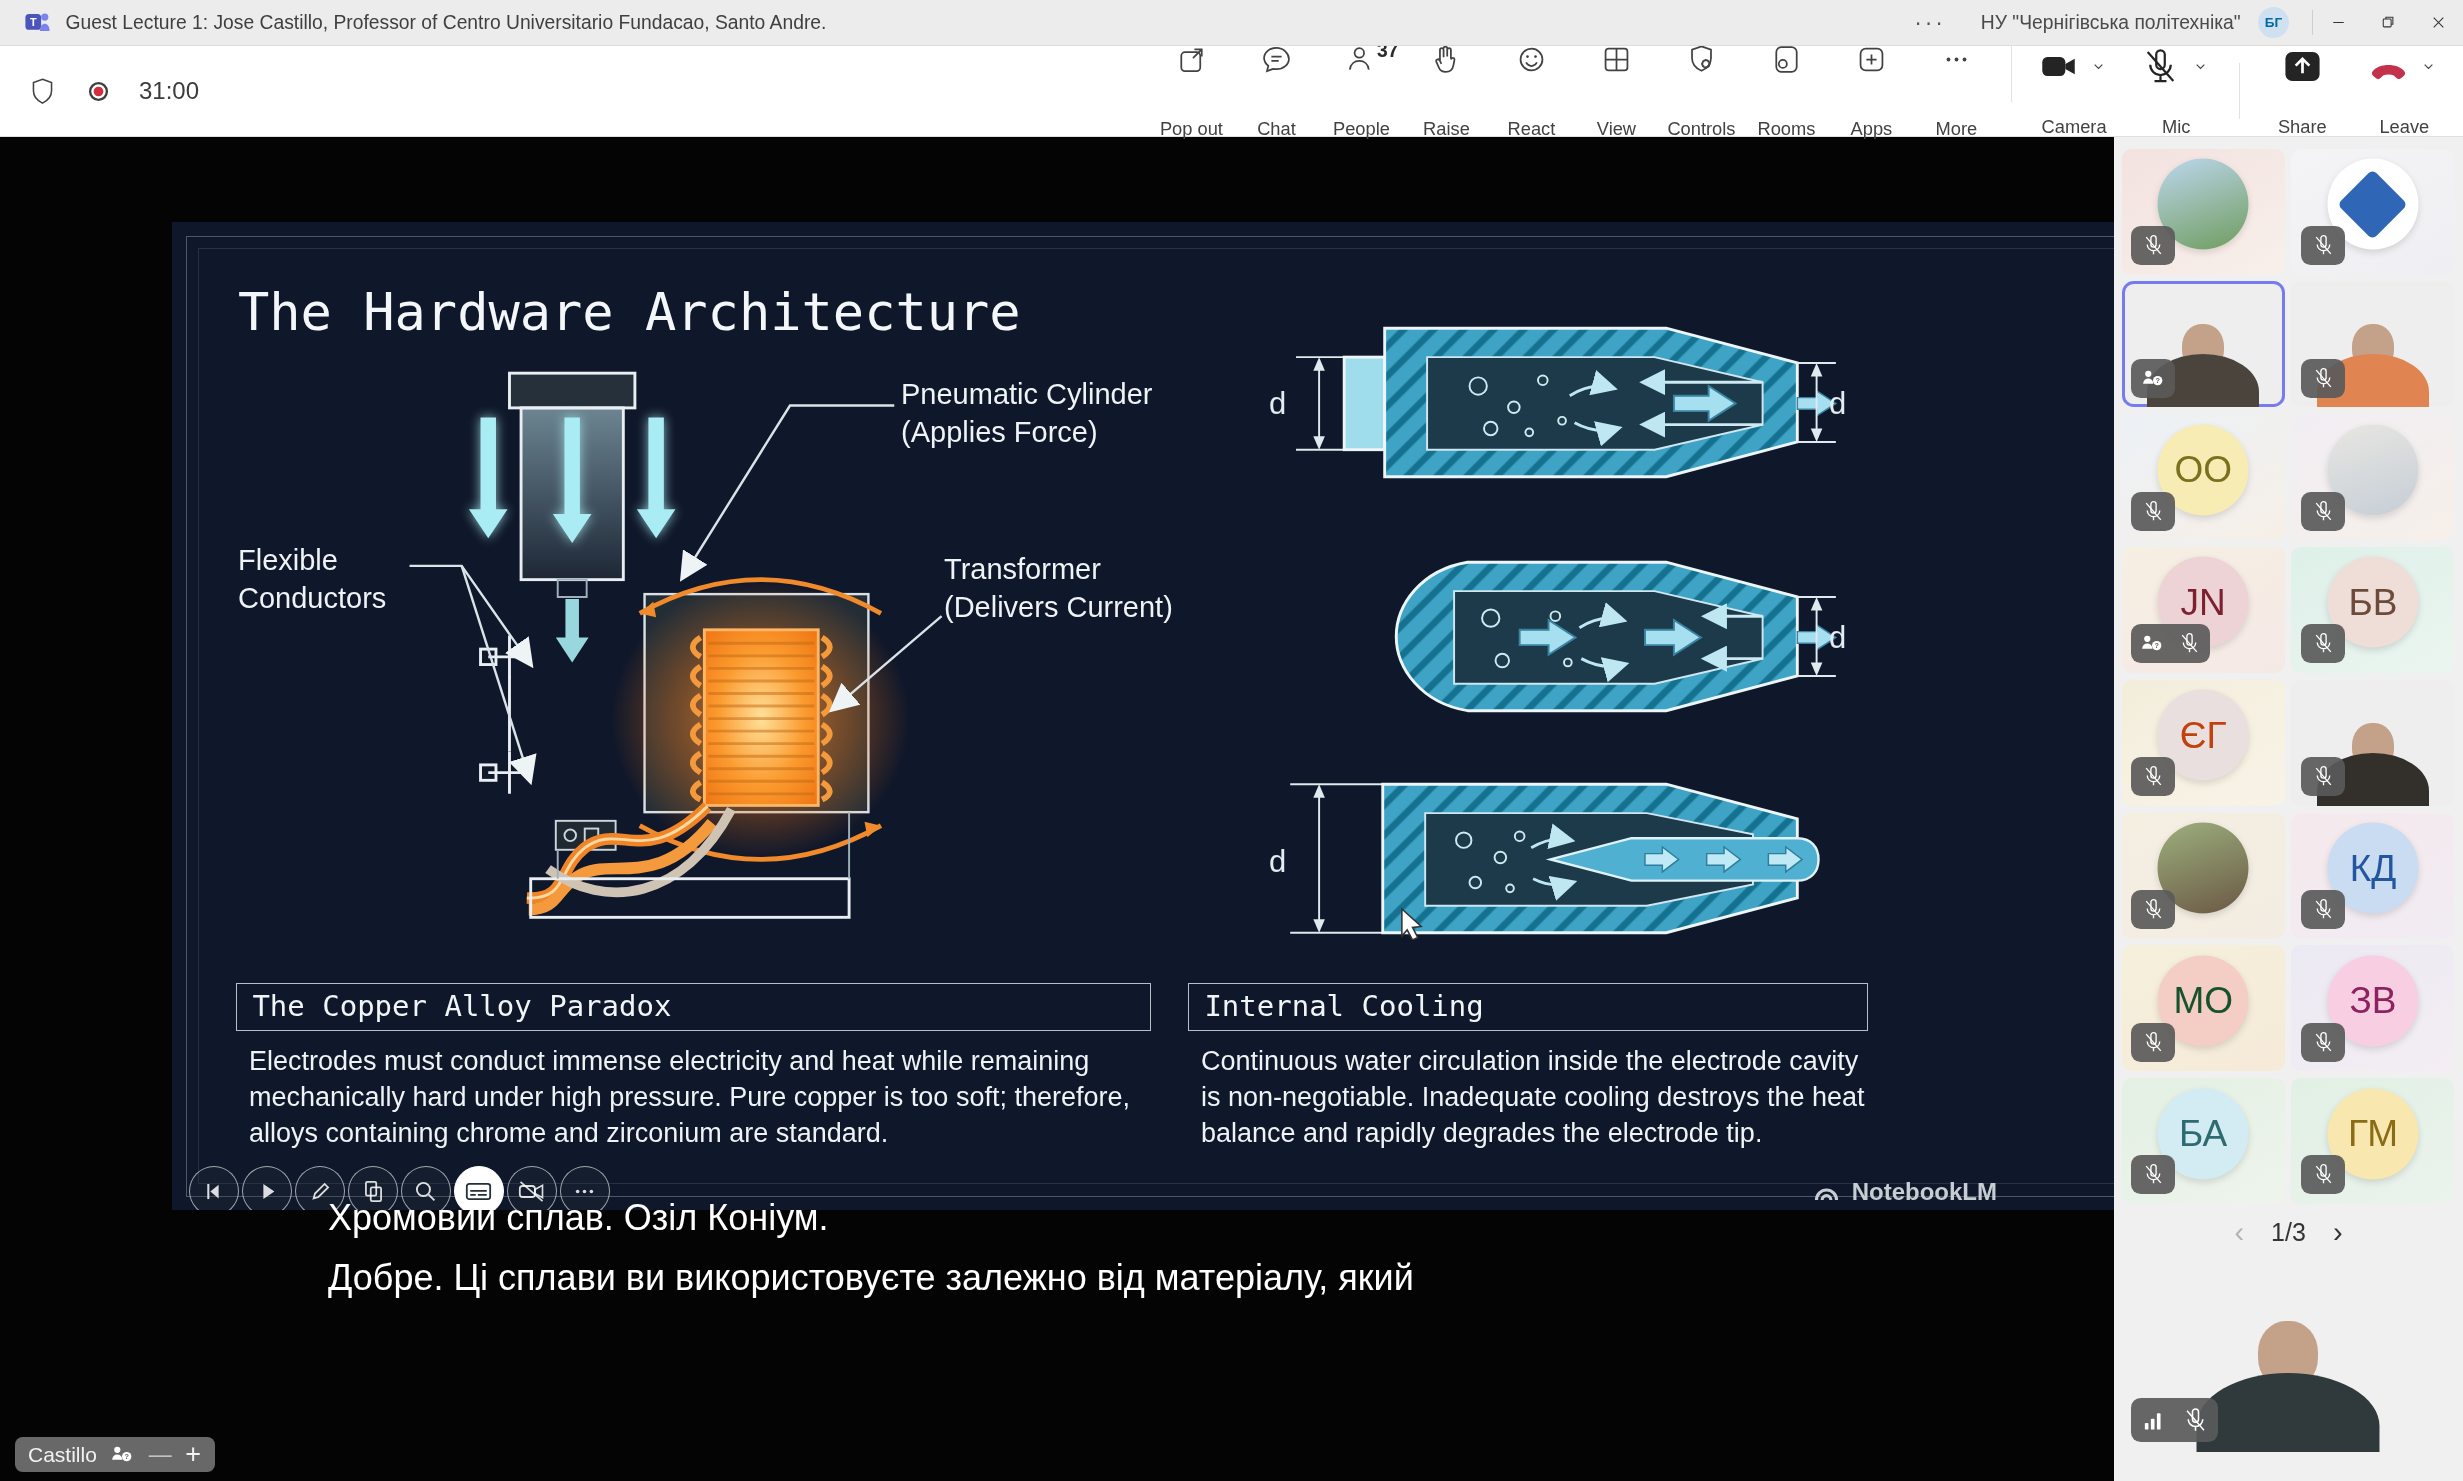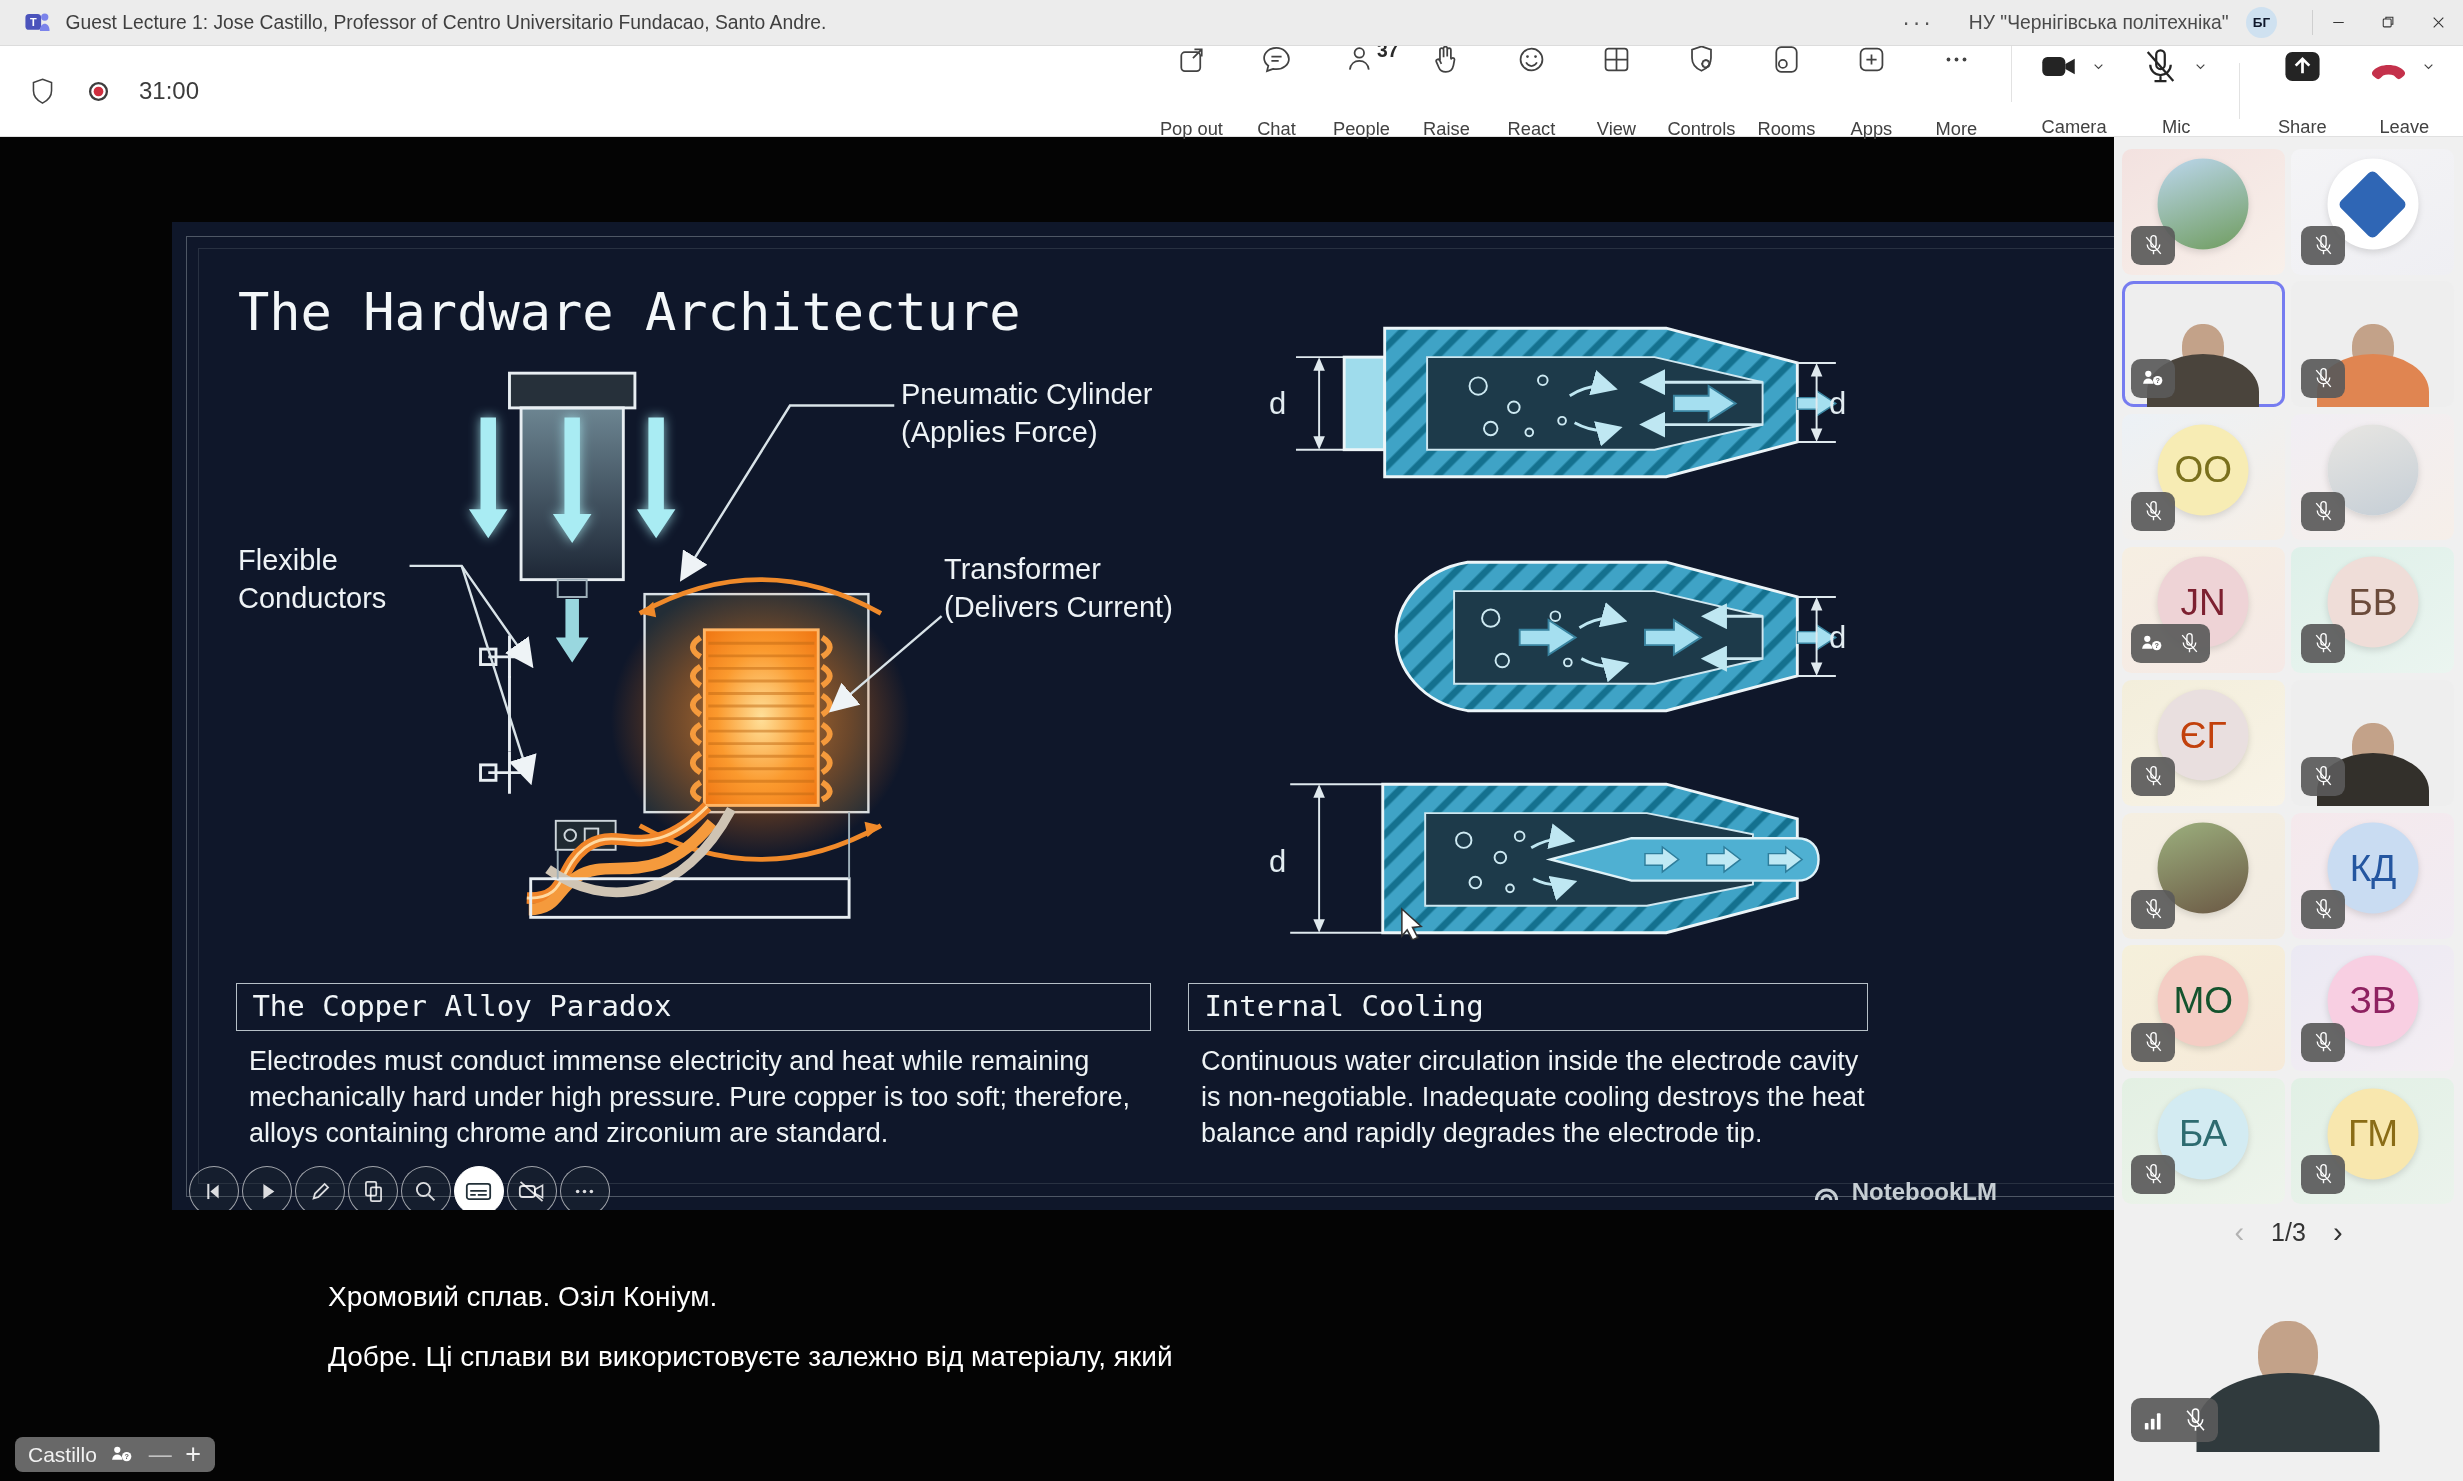--- a/index.html
+++ b/index.html
@@ -8,22 +8,22 @@
   svg { display:block; }
 
   
   #titlebar { position:absolute; left:0; top:0; width:2463px; height:46px; background:#ececec;
               border-bottom:1px solid #dcdcdc; display:flex; align-items:center; z-index:40; }
   .tb-icon { width:29px; height:29px; margin-left:23px; }
   #window-title { margin-left:13.5px; font-size:19.3px; color:#3f3f3f; }
   .tb-right { margin-left:auto; display:flex; align-items:center; }
   #overflow { font-size:23px; color:#555; letter-spacing:2.9px; margin-right:35px; cursor:pointer; }
   #org-label { font-size:19.3px; color:#4a4a4a; margin-right:17.4px; }
-  #user-badge { width:31px; height:31px; border-radius:50%; background:#cfe1f0; color:#0f172a;
-                font-size:13.5px; font-weight:bold; display:flex; align-items:center; justify-content:center; margin-right:35px; }
+  #user-badge { width:31px; height:31px; border-radius:50%; background:#cfe1f0; color:#0369a1;
+                font-size:13.5px; font-weight:bold; display:flex; align-items:center; justify-content:center; margin-right:23px; }
   .win-divider { width:1px; height:25px; background:#cfcfcf; }
   .win-btn { width:50px; height:45px; display:flex; align-items:center; justify-content:center; }
   .win-btn svg { width:21px; height:21px; }
 
   
   #toolbar { position:absolute; left:0; top:46px; width:2463px; height:91px; background:#fff;
              border-bottom:1px solid #e0e0e0; display:flex; z-index:39; }
   #status { display:flex; align-items:center; gap:25px; margin-left:27px; }
   #status svg { width:31px; height:31px; }
   #timer { font-size:24px; color:#3c3c3c; }
@@ -56,21 +56,21 @@
   .box-body { position:absolute; font-size:27px; line-height:36px; color:#eef3f5; }
   #controls-row { position:absolute; left:17.4px; top:944px; display:flex; gap:2.9px; align-items:center; }
   .pc { width:50px; height:50px; border-radius:50%; border:1.9px solid rgba(255,255,255,.6);
         background:rgba(40,50,58,.25); color:rgba(255,255,255,.85);
         display:flex; align-items:center; justify-content:center; }
   .pc svg { width:33px; height:33px; }
   .pc.active { background:#fff; border-color:#fff; color:#223038; }
   #watermark { position:absolute; left:1639px; top:956px; display:flex; align-items:center; gap:9.7px;
                color:#c6ced3; font-size:24px; font-weight:bold; }
   #watermark svg { width:31px; height:25px; }
-  #subtitles { position:absolute; left:328px; top:1130px; font-size:28px; line-height:60px; color:#ffffff; }
+  #subtitles { position:absolute; left:328px; top:1051px; font-size:36px; line-height:60px; color:#ffffff; }
   #presenter-pill { position:absolute; left:14.5px; top:1300px; height:35px; background:rgba(118,118,118,.88);
                     border-radius:7.7px; display:flex; align-items:center; gap:13.5px; padding:0 13.5px;
                     color:#f2f2f2; font-size:21px; z-index:5; }
   #presenter-pill svg { width:25px; height:25px; }
   .pill-minus { opacity:.65; font-size:23px; }
   .pill-plus { font-size:27px; font-weight:300; }
   #cursor { position:absolute; left:1398px; top:770px; width:29px; height:33px; z-index:50; }
 
   
   #panel { position:absolute; left:2114px; top:137px; width:349px; height:1344px; background:#f0f0f0; }

